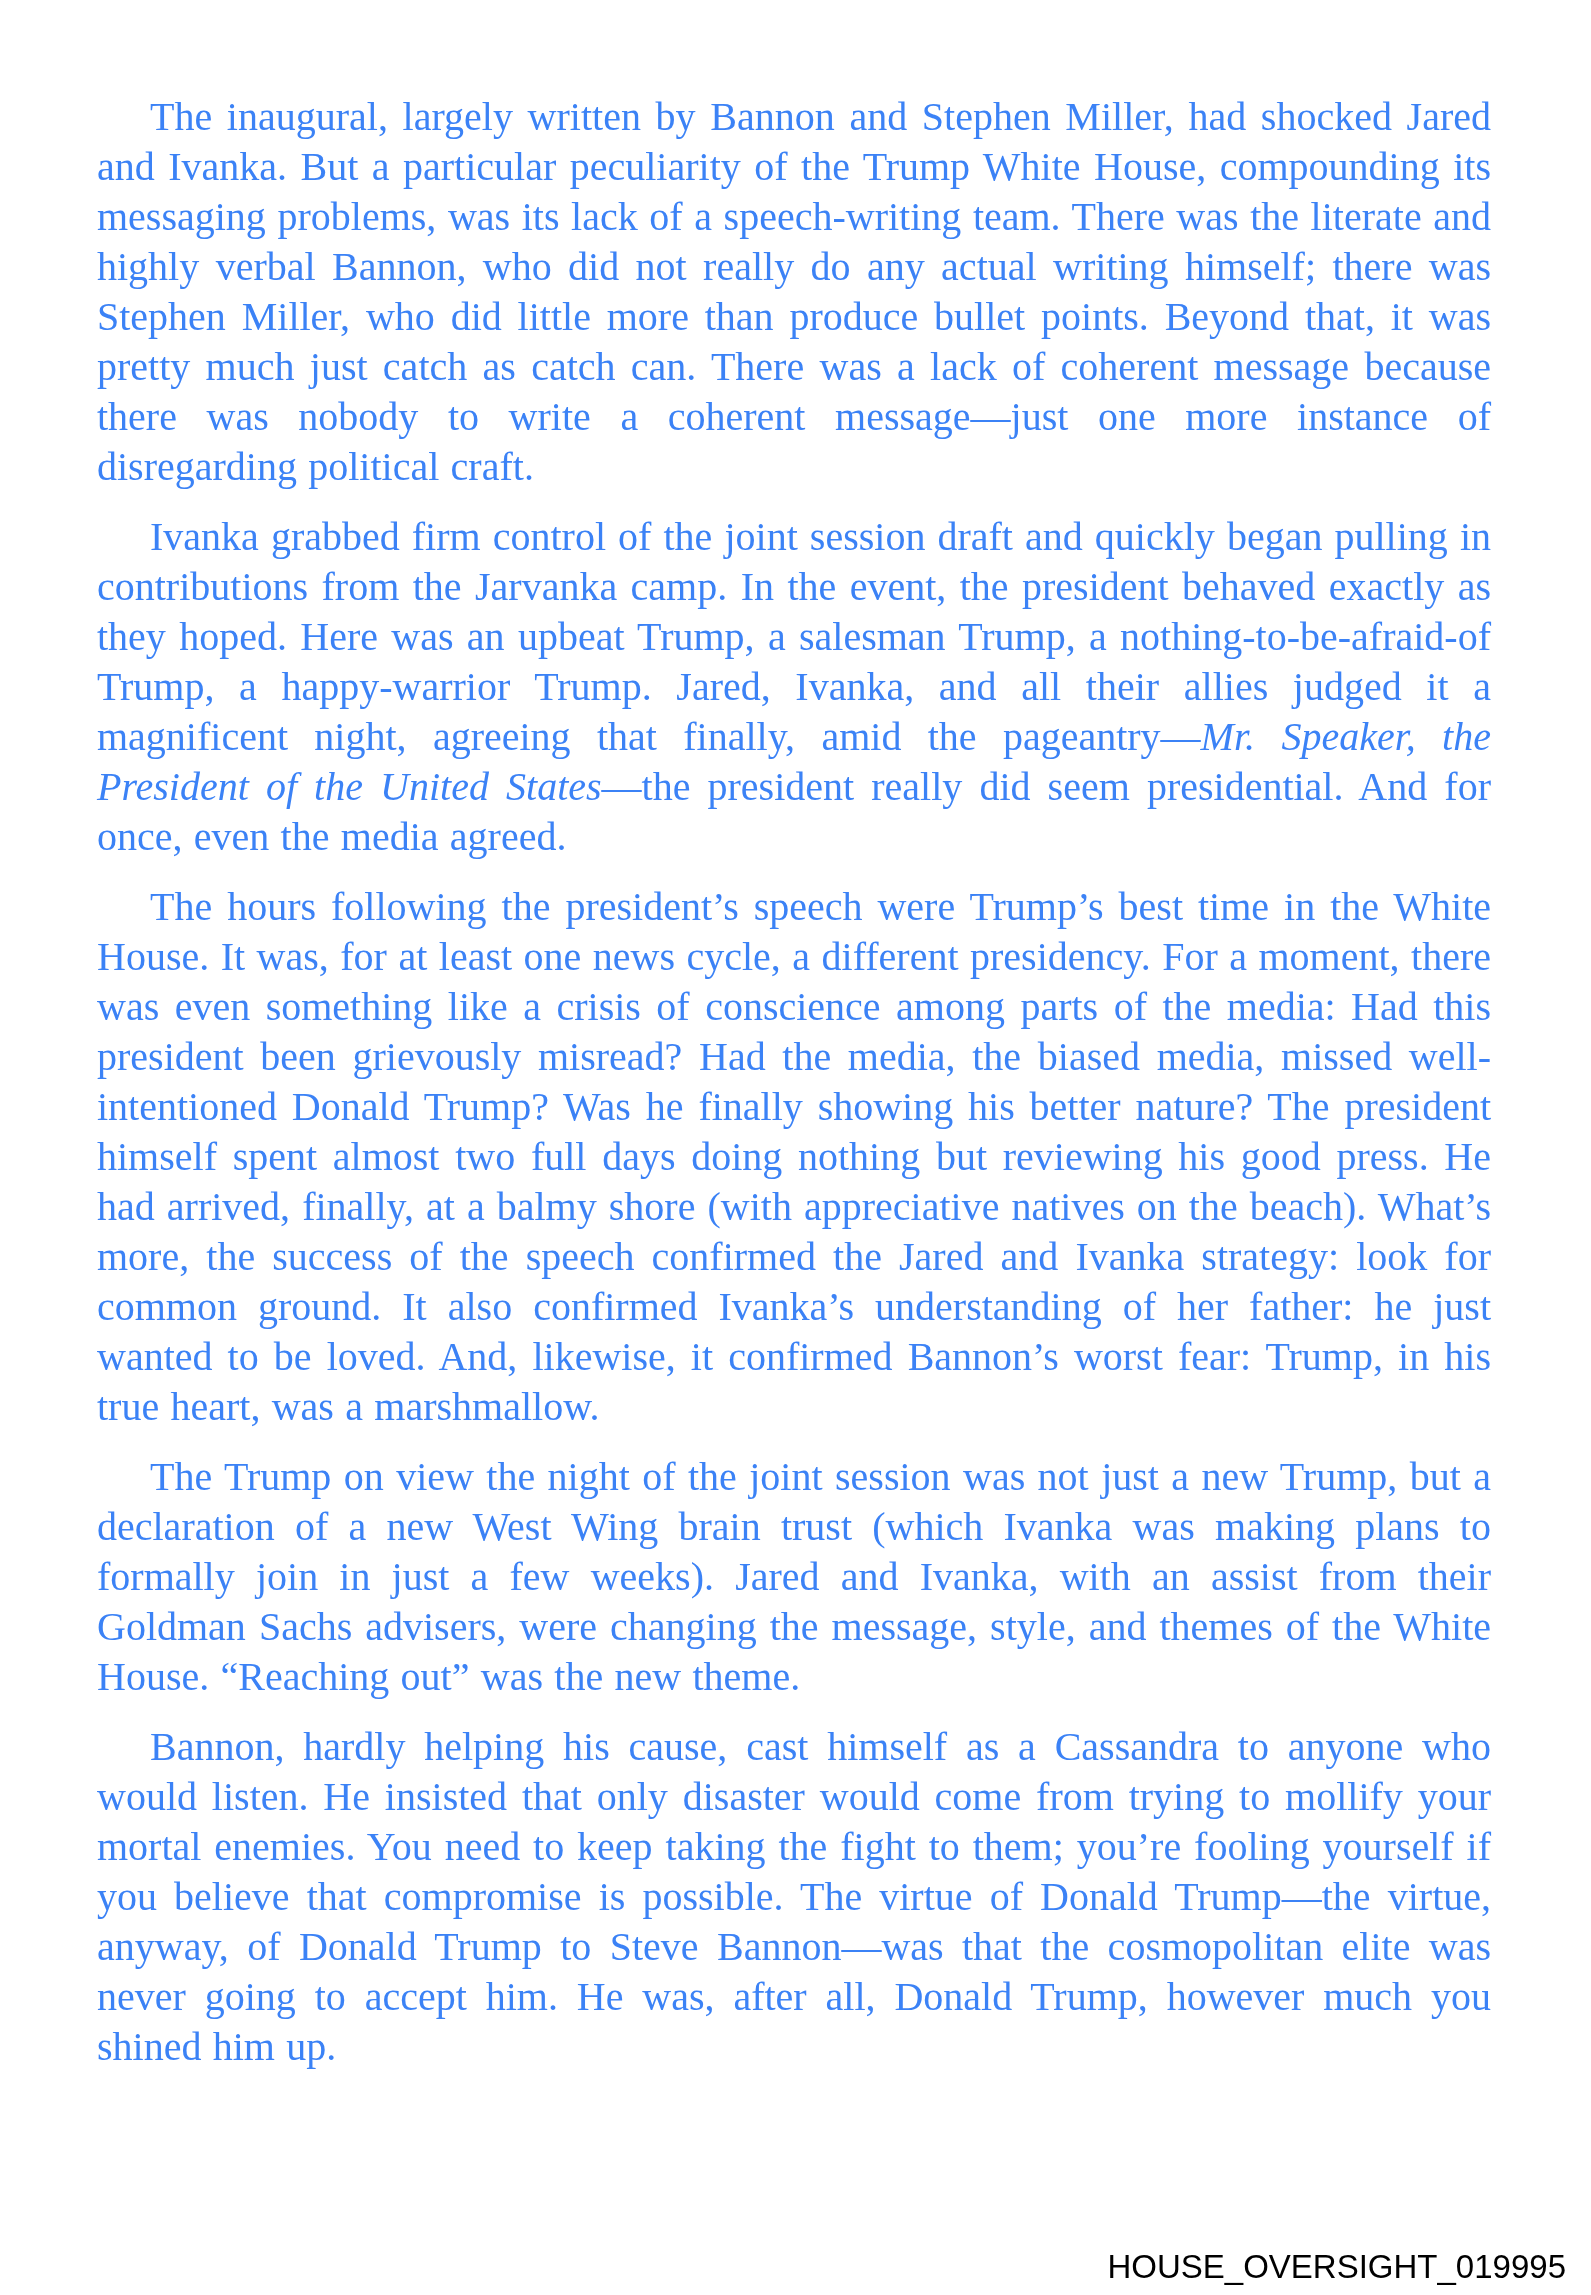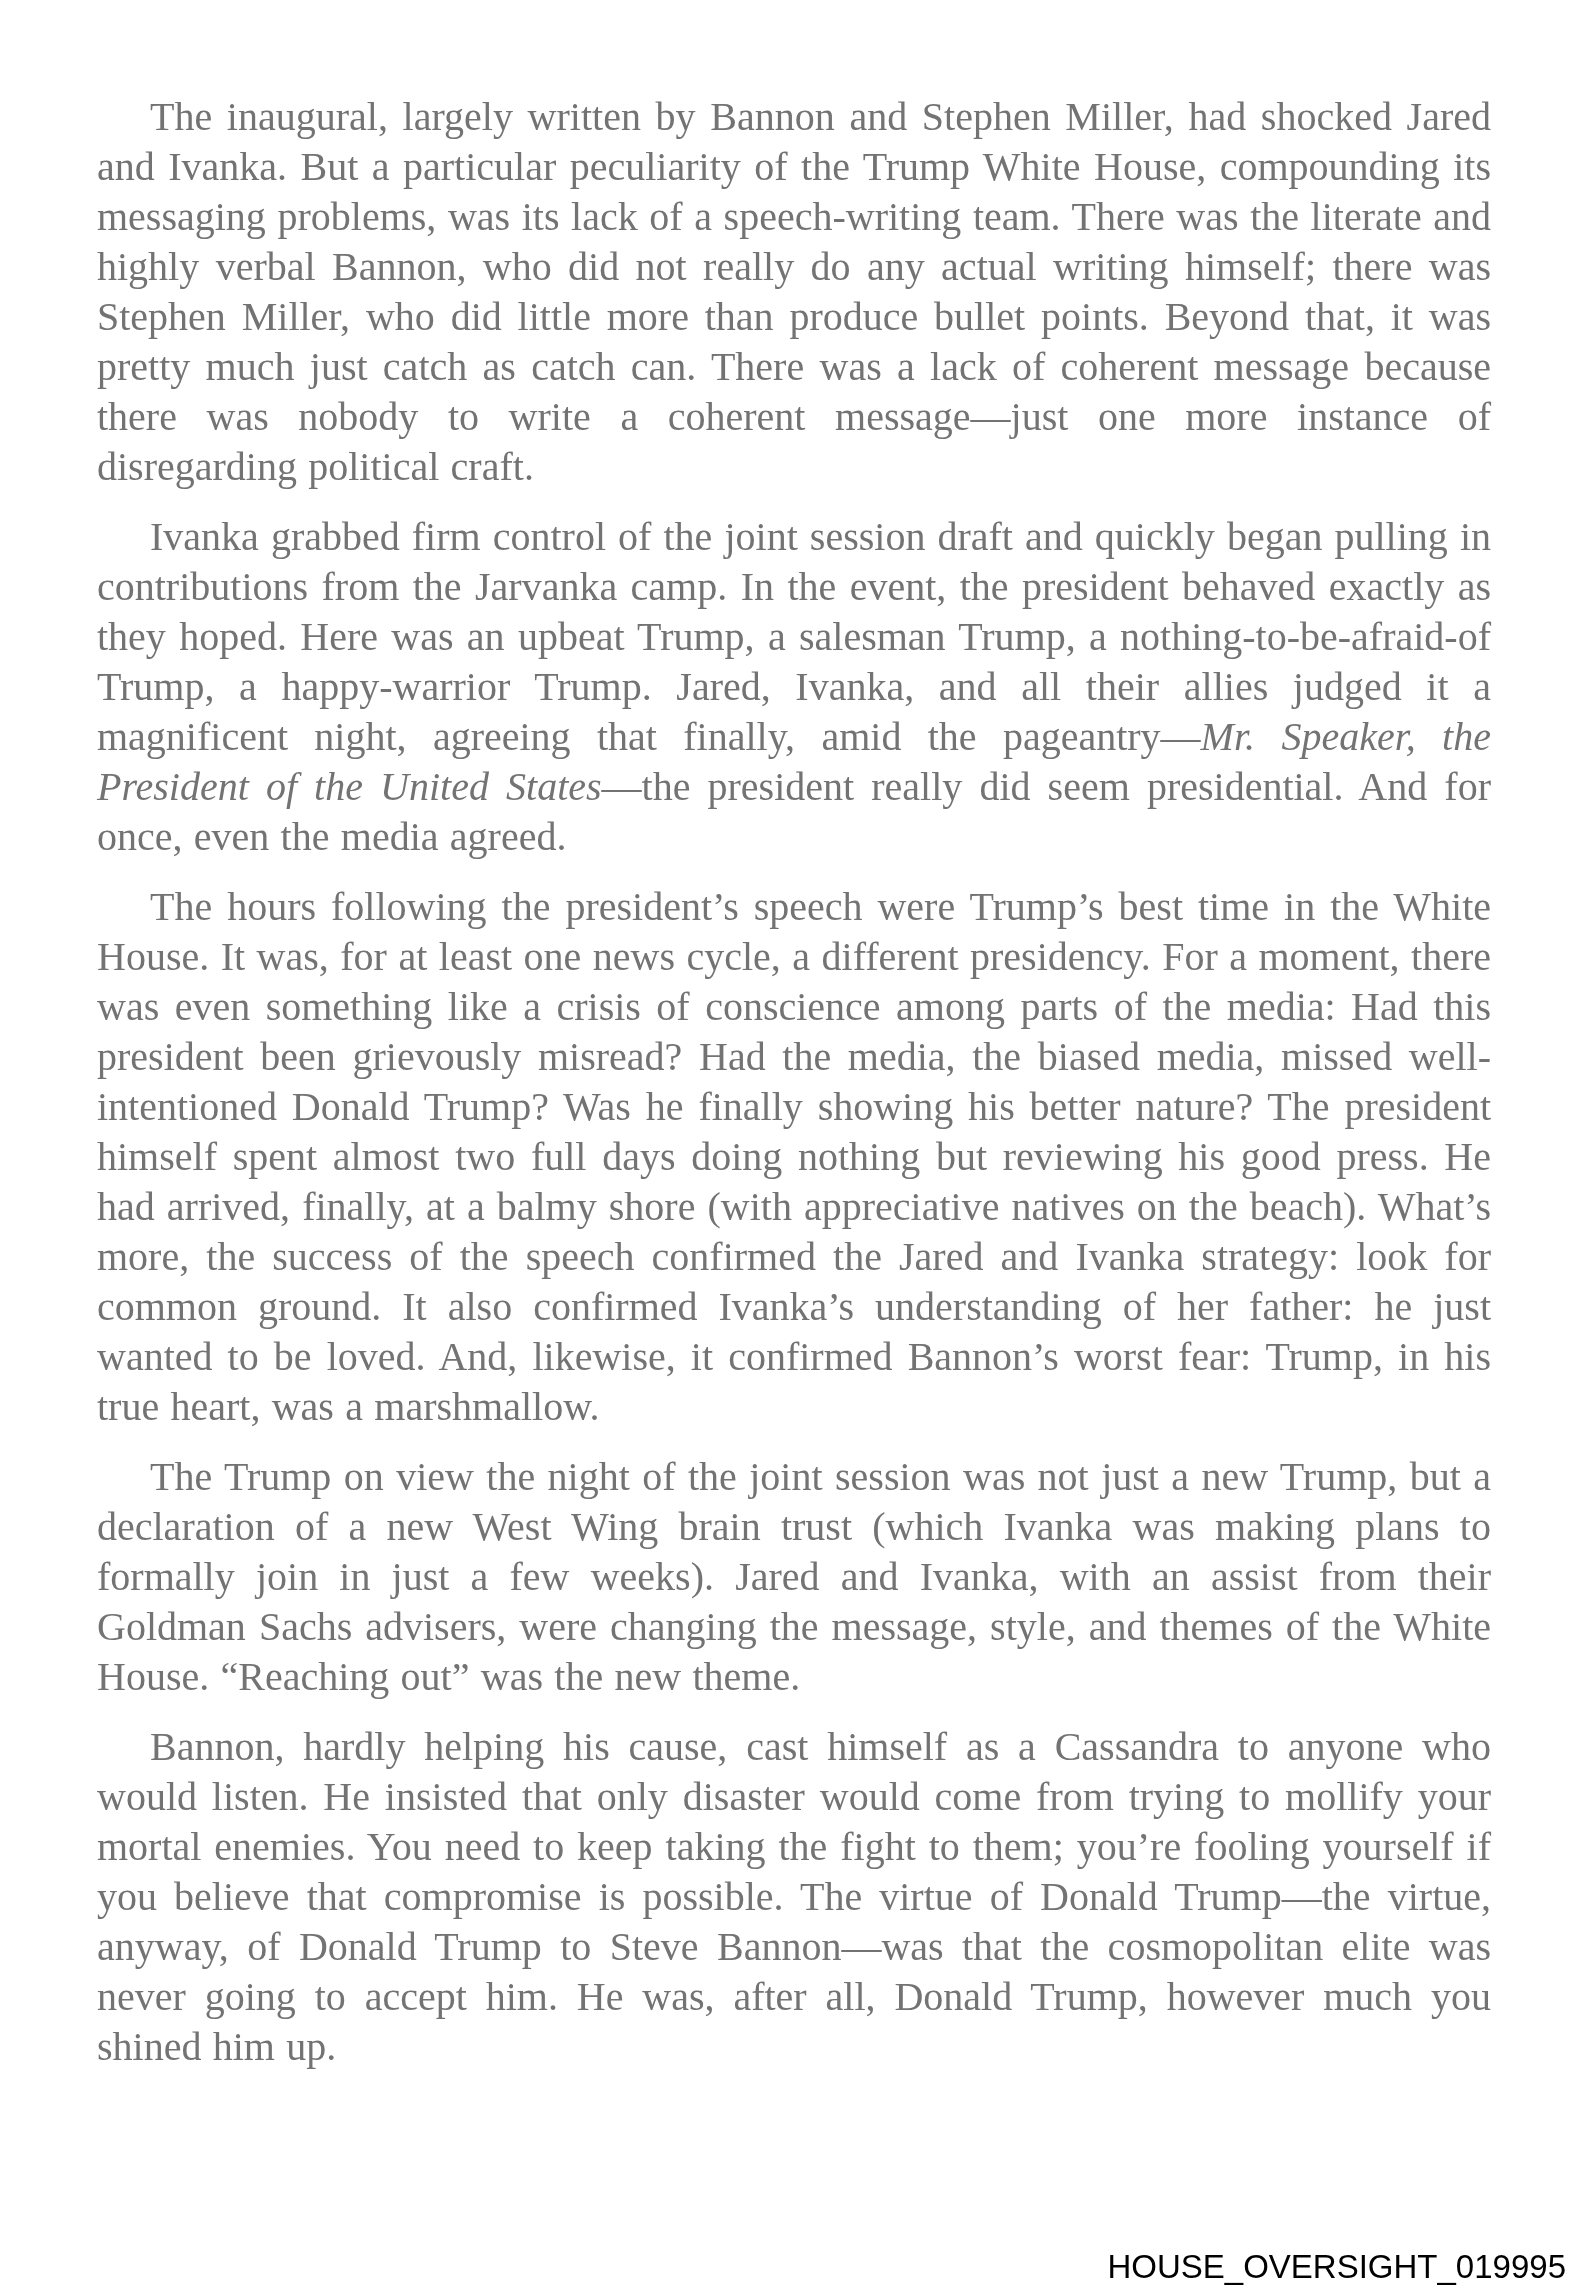--- a/index.html
+++ b/index.html
@@ -21,21 +21,21 @@
   .text-column {
     position: absolute;
     left: 97px;
     top: 92px;
     width: 1396px;
   }
   .text-column p {
     font-family: "Liberation Serif", "DejaVu Serif", serif;
     font-size: 40px;
     line-height: 50px;
-    color: #737373;
+    color: #3b82f6;
     text-align: justify;
     text-indent: 53px;
     margin: 0 2px 20px 0;
     word-spacing: 1.3px;
   }
   .text-column p span.italic {
     font-style: italic;
   }
   .bates-stamp {
     position: absolute;

